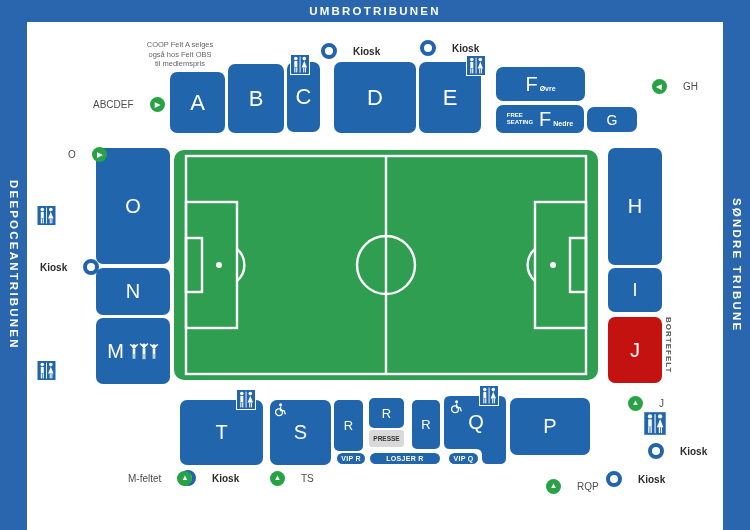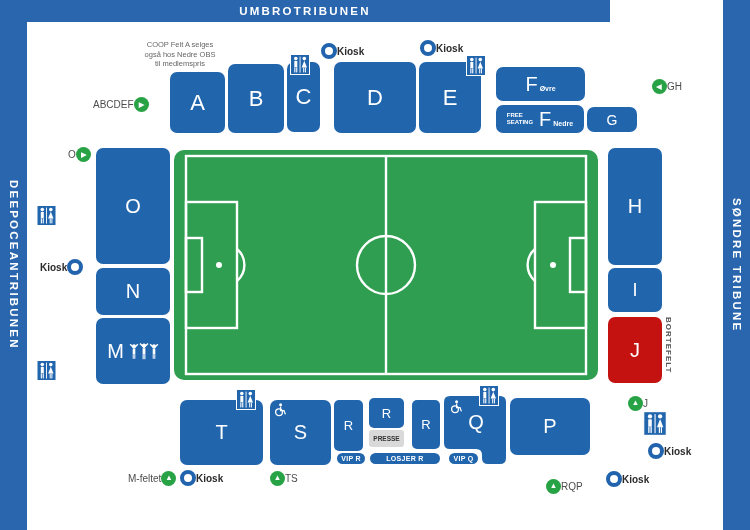--- a/index.html
+++ b/index.html
@@ -13,21 +13,21 @@
   .sec{position:absolute;background:#2165ad;border-radius:7px;color:#fff;display:flex;
        align-items:center;justify-content:center;box-sizing:border-box;}
   .sec.red{background:#c41210;}
   
   .badge{position:absolute;background:#2165ad;border:2px solid #fff;border-radius:8px;color:#fff;
          display:flex;align-items:center;justify-content:center;font-size:7px;font-weight:bold;
          letter-spacing:.3px;box-sizing:border-box;}
   .presse{position:absolute;background:#d9d9d9;border-radius:3px;color:#333;display:flex;align-items:center;
           justify-content:center;font-size:6.5px;font-weight:bold;box-sizing:border-box;}
   
-  .row{position:absolute;display:flex;align-items:center;gap:0;justify-content:space-between;}
+  .row{position:absolute;display:flex;align-items:center;gap:16px;justify-content:space-between;}
   .glabel{font-size:10px;font-weight:normal;color:#4d4d4d;}
   .klabel{font-size:10px;font-weight:bold;color:#2b2b2b;}
   .kiosk{width:8px;height:8px;border:4px solid #2163ad;border-radius:50%;background:#fff;flex:0 0 auto;}
   .acir{width:15px;height:15px;border-radius:50%;background:#27a244;color:#fff;display:flex;
         align-items:center;justify-content:center;font-size:7.5px;line-height:1;flex:0 0 auto;}
   .acir.r::before{content:"\25B6";margin-left:1px;}
   .acir.l::before{content:"\25C0";margin-right:1px;}
   .acir.u::before{content:"\25B2";margin-bottom:1px;}
   .wc{position:absolute;}
   
@@ -38,21 +38,21 @@
   .fsub{font-size:7px;font-weight:bold;margin:8px 0 0 2px;}
   .fmain{font-size:20px;}
   .freeseat{font-size:6px;font-weight:bold;line-height:7px;text-align:left;margin-right:6px;}
   .cornerIcon{position:absolute;color:#fff;}
 </style>
 </head>
 <body>
 
 <div id="stage">
 
-  <div class="bar" style="left:0;top:0;width:610px;height:22px;">
+  <div class="bar" style="left:0;top:0;width:750px;height:22px;">
     <span>UMBROTRIBUNEN</span>
   </div>
   <div class="bar vert" style="left:0;top:0;width:27px;height:530px;">
     <span>DEEPOCEANTRIBUNEN</span>
   </div>
   <div class="bar vert" style="left:723px;top:0;width:27px;height:530px;">
     <span>SØNDRE TRIBUNE</span>
   </div>
 
   <svg style="position:absolute;left:173px;top:149px;" width="426" height="232" viewBox="0 0 426 232">
@@ -67,21 +67,21 @@
       <rect x="362" y="53" width="51" height="126"></rect>
       <rect x="397" y="89" width="16" height="54"></rect>
       <path d="M362 100 A21 21 0 0 0 362 132"></path>
     </g>
     <circle cx="46" cy="116" r="3" fill="#fff"></circle>
     <circle cx="380" cy="116" r="3" fill="#fff"></circle>
   </svg>
 
   <div class="coop">
     <div>COOP Felt A selges</div>
-    <div>også hos Nedre OBS</div>
+    <div>også hos Felt OBS</div>
     <div>til medlemspris</div>
   </div>
 
   <div class="sec" style="left:170px;top:72px;width:55px;height:61px;font-size:22px;">
     <span>A</span>
     </div>
   <div class="sec" style="left:228px;top:64px;width:56px;height:69px;font-size:22px;">
     <span>B</span>
     </div>
   <div class="sec" style="left:287px;top:62px;width:33px;height:70px;font-size:22px;">

